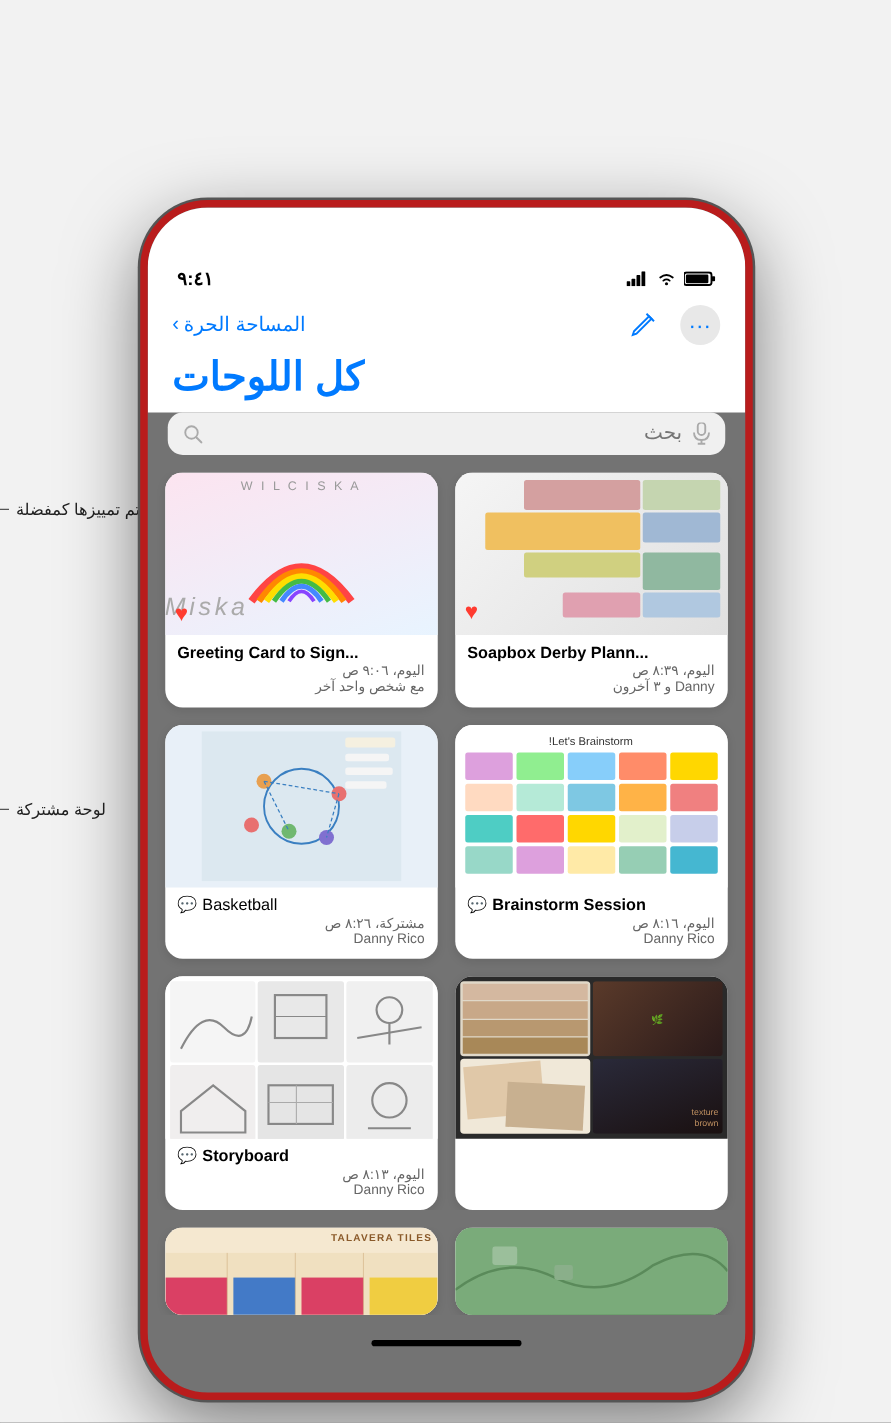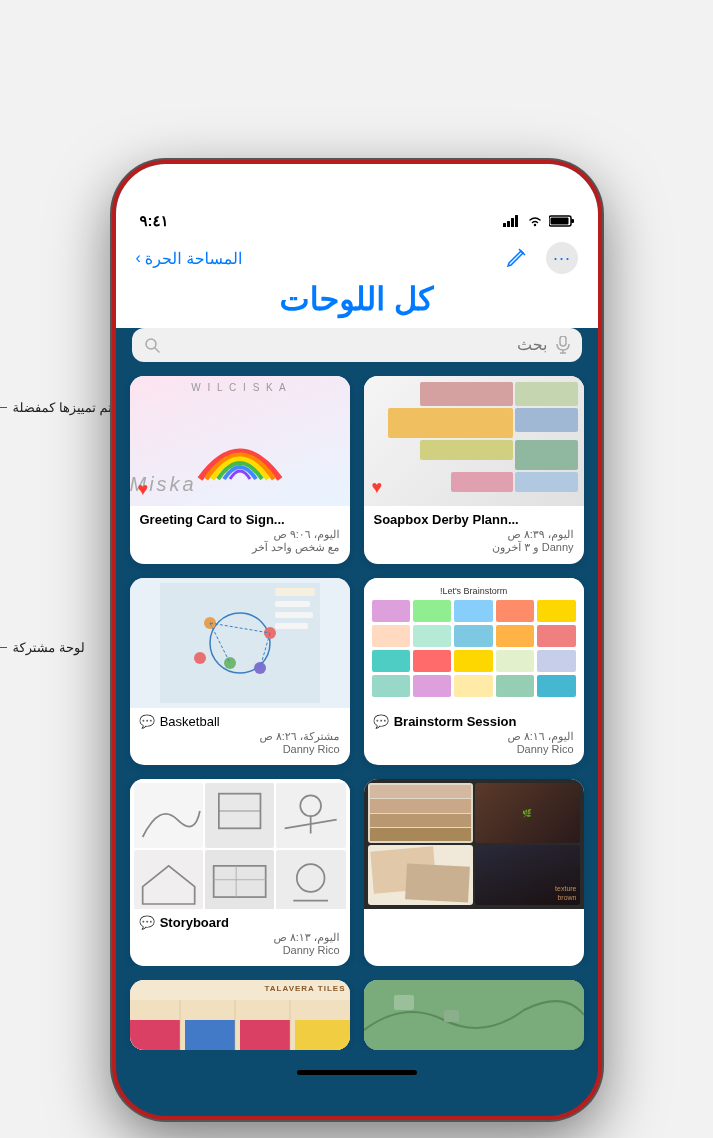--- a/index.html
+++ b/index.html
@@ -79,21 +79,21 @@
     .nav-back-link {
       color: #007AFF;
       font-size: 16px;
       display: flex;
       align-items: center;
       gap: 4px;
     }
 
     
     .page-title {
-      text-align: center;
+      text-align: left;
       padding: 2px 20px 10px;
       background: #fff;
     }
 
     .page-title-text {
       font-size: 32px;
       font-weight: 700;
       color: #007AFF;
     }
 
@@ -423,21 +423,21 @@
     <div style="position: absolute; left: -185px; top: 320px; display: flex; align-items: center; gap: 0; direction: rtl;">
       <div class="left-ann-text">لوحة تم تمييزها كمفضلة</div>
       <div class="left-ann-line" style="width: 80px; margin-right: 6px; background: #555;"></div>
     </div>
 
     <div style="position: absolute; left: -145px; top: 560px; display: flex; align-items: center; gap: 0; direction: rtl;">
       <div class="left-ann-text">لوحة مشتركة</div>
       <div class="left-ann-line" style="width: 40px; margin-right: 6px; background: #555;"></div>
     </div>
 
-    <div class="phone-frame" style="width: 100%; min-height: 960px; border-radius: 54px; background: #0c4a6e; position: relative; overflow: hidden; border: 4px solid #b91c1c; box-shadow: 0 0 0 2px #555, 0 20px 60px rgba(0,0,0,0.5);">
+    <div class="phone-frame" style="width: 100%; min-height: 960px; border-radius: 54px; background: #737373; position: relative; overflow: hidden; border: 6px solid #b91c1c; box-shadow: 0 0 0 2px #555, 0 20px 60px rgba(0,0,0,0.5);">
 
       <div class="dynamic-island"></div>
 
       <div class="status-bar" style="padding-top: 48px;">
         <div class="status-bar-icons">
 
           <svg width="25" height="12" viewBox="0 0 25 12">
             <rect x="0" y="1" width="22" height="10" rx="2" ry="2" fill="none" stroke="#000" stroke-width="1.5"></rect>
             <rect x="22" y="4" width="3" height="4" rx="1" fill="#000"></rect>
             <rect x="1.5" y="2.5" width="18" height="7" rx="1" fill="#000"></rect>

